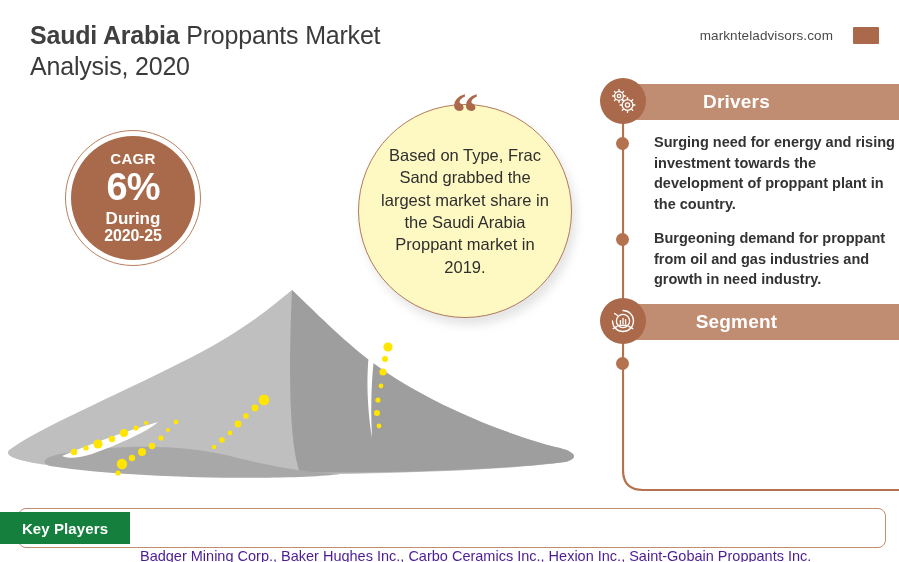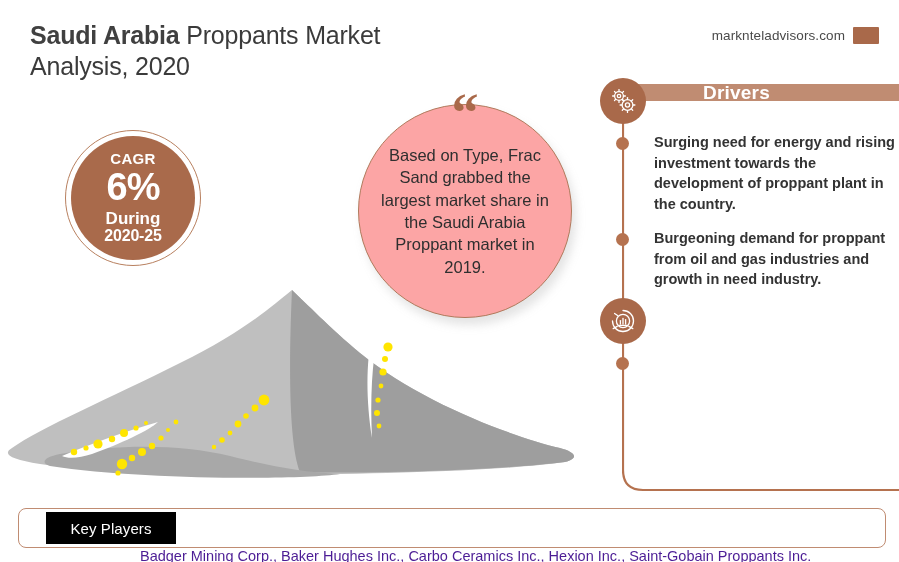--- a/index.html
+++ b/index.html
@@ -17,21 +17,21 @@
     position:absolute; left:30px; top:20px;
     width:520px;
     font-size:25px; line-height:1.25;
     color:#3b3b3b; font-weight:400;
     letter-spacing:-0.2px;
   }
   .title b { font-weight:700; color:#404040; }
 
   .brand {
     position:absolute; right:20px; top:27px;
-    display:flex; align-items:center; gap:8px;
+    display:flex; align-items:center; gap:20px;
   }
   .brand-text { font-size:13.5px; color:#4a4a4a; letter-spacing:0.1px; }
   .brand-logo { width:26px; height:17px; background:#a9694a; border-radius:1px; }
 
   
   .cagr-wrap {
     position:absolute; left:65px; top:130px;
     width:136px; height:136px;
   }
   .cagr-ring {
@@ -57,41 +57,41 @@
 
   
   .bubble-wrap { position:absolute; left:358px; top:104px; width:214px; height:214px; }
   .bubble-shadow {
     position:absolute; left:4px; top:7px; width:214px; height:214px;
     border-radius:50%; background:rgba(120,120,120,0.20); filter:blur(5px);
   }
   .bubble {
     position:absolute; inset:0;
     border-radius:50%;
-    background:#fca5a5;
+    background:#fef9c3;
     border:1.4px solid #b07a5c;
     display:flex; align-items:center; justify-content:center;
     text-align:center;
   }
   .bubble-text {
     font-size:16.5px; line-height:1.35; color:#2f2f2f;
     width:172px; font-family:"Liberation Sans", sans-serif;
   }
   .quote-mark {
     position:absolute; left:50%; top:-18px; transform:translateX(-50%);
     font-size:54px; line-height:1; color:#a9694a;
     font-family:"Liberation Serif", serif; font-weight:700;
   }
 
   
   .panel { position:absolute; left:598px; top:78px; width:301px; height:425px; }
 
   .sec-head { position:absolute; left:0; width:301px; height:44px; }
   .sec-head .bar {
-    position:absolute; left:36px; top:6px; right:0; height:17px;
+    position:absolute; left:36px; top:6px; right:0; height:36px;
     background:#c08c72;
     border-radius:4px 0 0 4px;
     display:flex; align-items:center; justify-content:center;
   }
   .sec-head .bar span {
     color:#ffffff; font-size:19px; font-weight:700; letter-spacing:0.2px;
     padding-right:60px;
   }
   .sec-icon {
     position:absolute; left:2px; top:0px;
@@ -121,25 +121,24 @@
   
   .kp-box {
     position:absolute; left:18px; top:508px;
     width:868px; height:40px;
     border:1.4px solid #c08c72; border-radius:8px;
     background:#ffffff;
   }
   .kp-tab {
     position:absolute; left:0px; top:512px;
     width:130px; height:32px;
-    background:#000000; color:#ffffff;
+    background:#15803d; color:#ffffff;
     display:flex; align-items:center; justify-content:center;
-    font-size:15px; font-weight:400; letter-spacing:0.1px;
+    font-size:15px; font-weight:700; letter-spacing:0.1px;
     z-index:3;
-    margin-left:46px;
   }
   .kp-text {
     position:absolute; left:140px; top:540px; height:32px;
     display:flex; align-items:center;
     font-size:14.5px; color:#4c1d95; z-index:3;
   }
 </style>
 </head>
 <body>
 
@@ -269,20 +268,23 @@
       <span class="dot"></span>
       <p>Surging need for energy and rising investment towards the development of proppant plant in the country.</p>
     </div>
     <div class="bullet">
       <span class="dot"></span>
       <p>Burgeoning demand for proppant from oil and gas industries and growth in need industry.</p>
     </div>
   </div>
 
   <div class="sec-head" style="top:220px;">
+    <div class="bar">
+      <span>Segment</span>
+    </div>
     <div class="sec-icon">
       <svg width="30" height="30" viewBox="0 0 30 30" fill="none" stroke="#ffffff" stroke-width="1.3">
         <path d="M15,4.5 A10.5,10.5 0 0,1 25.5,15" stroke-linecap="round"></path>
         <path d="M25.5,15 A10.5,10.5 0 0,1 15,25.5" stroke-linecap="round"></path>
         <path d="M15,25.5 A10.5,10.5 0 0,1 4.5,15" stroke-linecap="round"></path>
         <circle cx="15" cy="15" r="6.6"></circle>
         <g stroke-linecap="round">
           <line x1="12.4" y1="18" x2="12.4" y2="14.6"></line>
           <line x1="15" y1="18" x2="15" y2="12.4"></line>
           <line x1="17.6" y1="18" x2="17.6" y2="13.6"></line>

